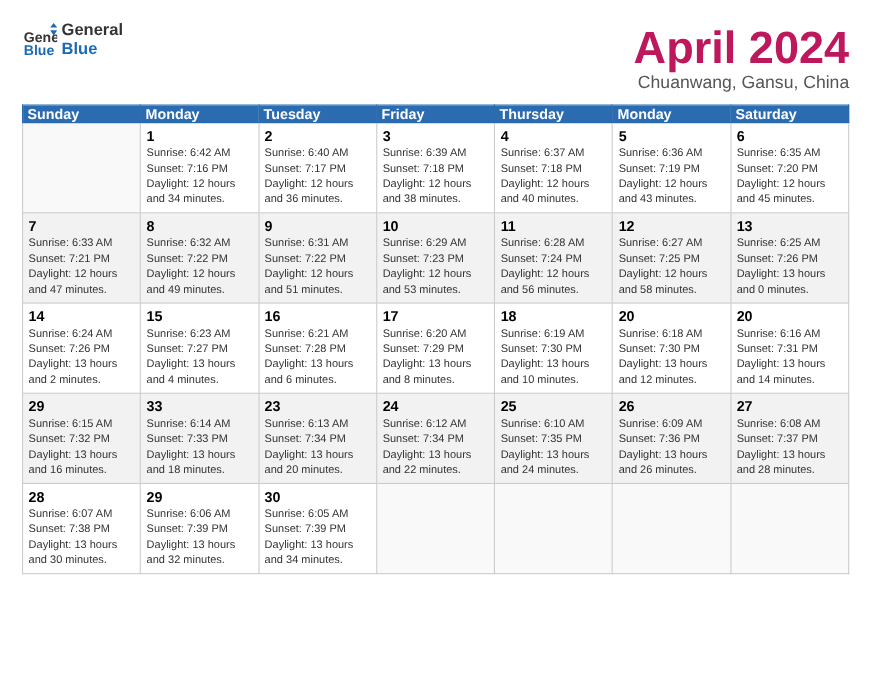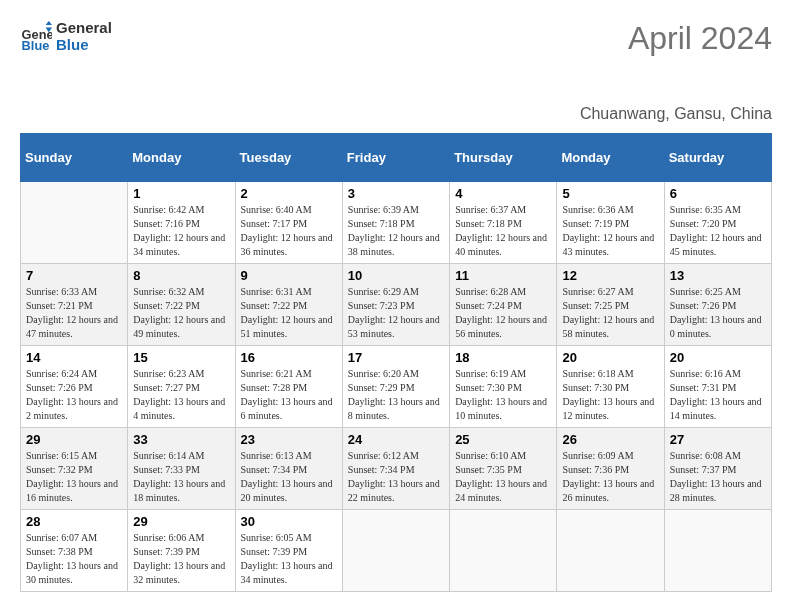--- a/index.html
+++ b/index.html
@@ -22,38 +22,37 @@
       gap: 4px;
     }
     .logo-icon {
       width: 32px;
       height: 32px;
     }
     .title-block {
       text-align: right;
     }
     .month-title {
-      font-size: 32px;
-      font-weight: normal;
-      color: #737373;
+      font-size: 41px;
+      font-weight: bold;
+      color: #be185d;
     }
     .location-title {
       font-size: 16px;
       color: #555;
-      margin-top: 48px;
     }
     table {
       width: 100%;
       border-collapse: collapse;
       font-size: 11px;
     }
     thead th {
       background-color: #2b6cb0;
       color: #fff;
-      padding: 16px 4px;
+      padding: 0 4px;
       text-align: left;
       font-size: 13px;
       font-weight: bold;
       border: 1px solid #2b6cb0;
     }
     tbody td {
       border: 1px solid #ccc;
       vertical-align: top;
       padding: 4px 5px;
       height: 80px;
@@ -68,21 +67,20 @@
     .day-number {
       font-weight: bold;
       font-size: 13px;
       display: block;
       margin-bottom: 2px;
     }
     .day-info {
       font-size: 10px;
       color: #333;
       line-height: 1.4;
-      font-family: Liberation Serif, serif;
     }
     .empty-cell {
       background: #f9f9f9 !important;
     }
   </style>
 </head>
 <body>
 
 <div class="header">
   <div class="logo">

